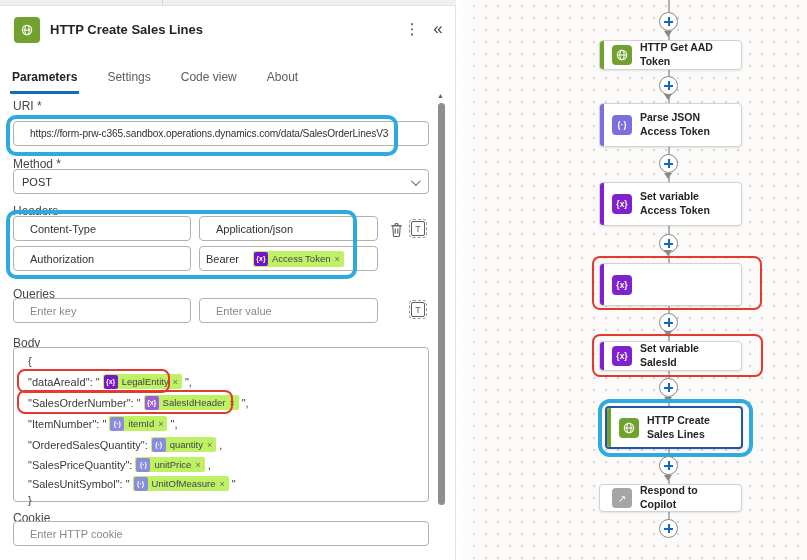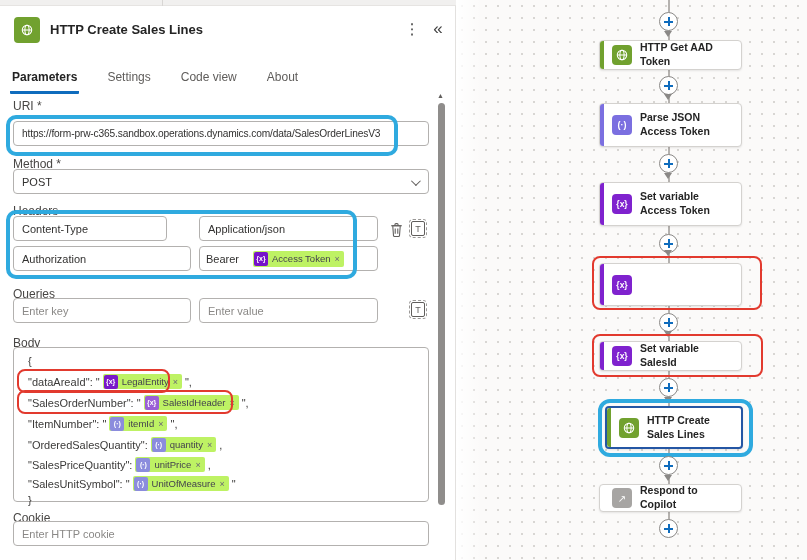--- a/index.html
+++ b/index.html
@@ -21,33 +21,33 @@
   #hdr-kebab::before { content:"\22EE"; }
   #hdr-collapse { left:424px; top:16px; width:26px; height:26px; font-size:17px; color:#424242; display:flex; align-items:center; justify-content:center; cursor:pointer; }
   #hdr-collapse::before { content:"\00AB"; letter-spacing:-2px; }
 
   #tabs { left:10px; top:66px; display:flex; gap:26px; }
   .tab { font-size:12px; color:#5f5d5b; padding:4px 2px 7px 2px; cursor:pointer; }
   .tab.active { color:#242424; font-weight:bold; border-bottom:3px solid #0f6cbd; border-radius:1px; }
 
   .fld-label { font-size:12px; color:#484644; }
   .txt-input { border:1px solid #b3b1af; border-radius:4px; background:#fff; height:25px;
-    font-size:11px; color:#323130; padding:0 8px; font-family:"Liberation Sans",sans-serif; outline:none; width:100%; }
+    font-size:11px; color:#323130; padding:0 16px; font-family:"Liberation Sans",sans-serif; outline:none; width:100%; }
   .txt-input::placeholder { color:#8a8886; }
 
   #uri-label { left:13px; top:99px; }
   #uri-input-wrap { left:13px; top:121px; width:416px; height:25px; }
   #uri-input-wrap input { font-size:10.2px; letter-spacing:-0.15px; }
   #method-label { left:13px; top:157px; }
   #method-select { left:13px; top:169px; width:416px; height:25px; border:1px solid #b3b1af; border-radius:4px;
     display:flex; align-items:center; padding:0 8px; font-size:11px; color:#323130; cursor:pointer; background:#fff; }
   #method-chevron { right:10px; top:9px; width:7px; height:7px; border-right:1.5px solid #605e5c; border-bottom:1.5px solid #605e5c; transform:rotate(45deg) translateY(-2px); }
 
   #headers-label { left:13px; top:204px; }
-  .hkey1 { left:13px; top:216px; width:154px; }
+  .hkey1 { left:13px; top:216px; width:178px; }
   .hval1 { left:199px; top:216px; width:179px; }
   .hkey2 { left:13px; top:246px; width:178px; }
   .hval2 { left:199px; top:246px; width:179px; height:25px; border:1px solid #b3b1af; border-radius:4px;
     display:flex; align-items:center; gap:14px; padding:0 6px; font-size:11px; color:#323130; background:#fff; }
 
   .pill { display:inline-flex; align-items:center; height:16px; background:#bef264; border-radius:2px; padding-right:4px; cursor:pointer; white-space:nowrap; }
   .pill-badge { width:14px; height:14px; border-radius:2px; margin:0 4px 0 1px; color:#fff; font-size:7px; font-weight:bold;
     display:flex; align-items:center; justify-content:center; }
   .pill-label { font-size:9.5px; color:#43414e; }
   .pill-close { font-size:9px; color:#6b6a75; margin-left:4px; cursor:pointer; }

